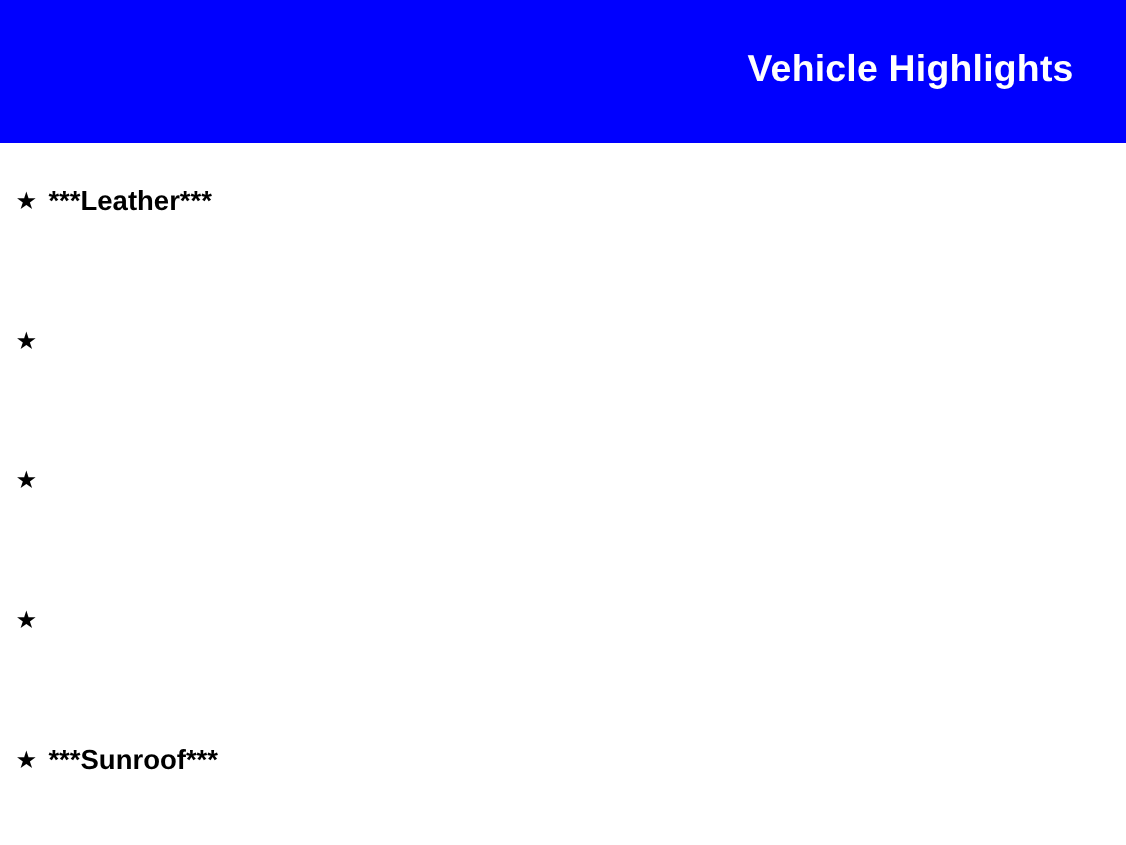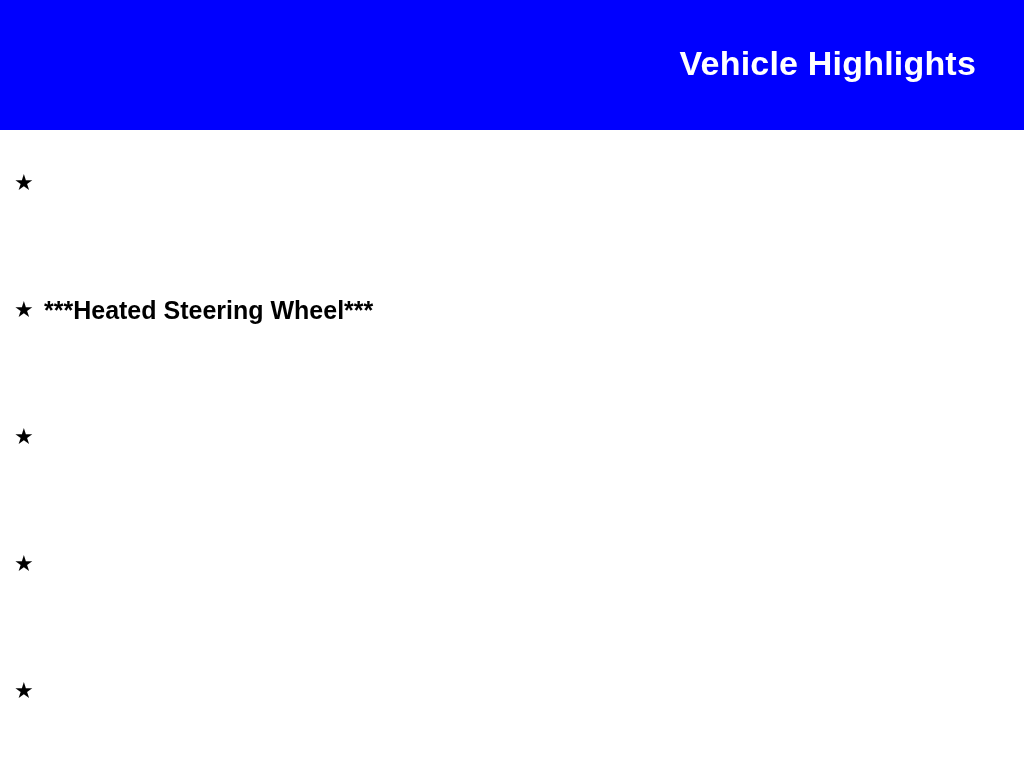--- a/index.html
+++ b/index.html
@@ -230,35 +230,36 @@
 <div class="page">
 
   <div class="header-bar">
     <div class="header-title">Vehicle Highlights</div>
   </div>
 
   <div class="highlights">
 
     <div class="highlight-item">
       <span class="bullet-star">★</span>
-    </div>
-
-    <div class="highlight-item">
-      <span class="bullet-star">★</span>
-      <span class="highlight-text">***Heated Steering Wheel***</span>
-    </div>
-
-    <div class="highlight-item">
-      <span class="bullet-star">★</span>
-    </div>
-
-    <div class="highlight-item">
-      <span class="bullet-star">★</span>
-    </div>
-
-    <div class="highlight-item">
-      <span class="bullet-star">★</span>
+      <span class="highlight-text">***Leather***</span>
+    </div>
+
+    <div class="highlight-item">
+      <span class="bullet-star">★</span>
+    </div>
+
+    <div class="highlight-item">
+      <span class="bullet-star">★</span>
+    </div>
+
+    <div class="highlight-item">
+      <span class="bullet-star">★</span>
+    </div>
+
+    <div class="highlight-item">
+      <span class="bullet-star">★</span>
+      <span class="highlight-text">***Sunroof***</span>
     </div>
 
   </div>
 
 
 </div>
 
 </body></html>

